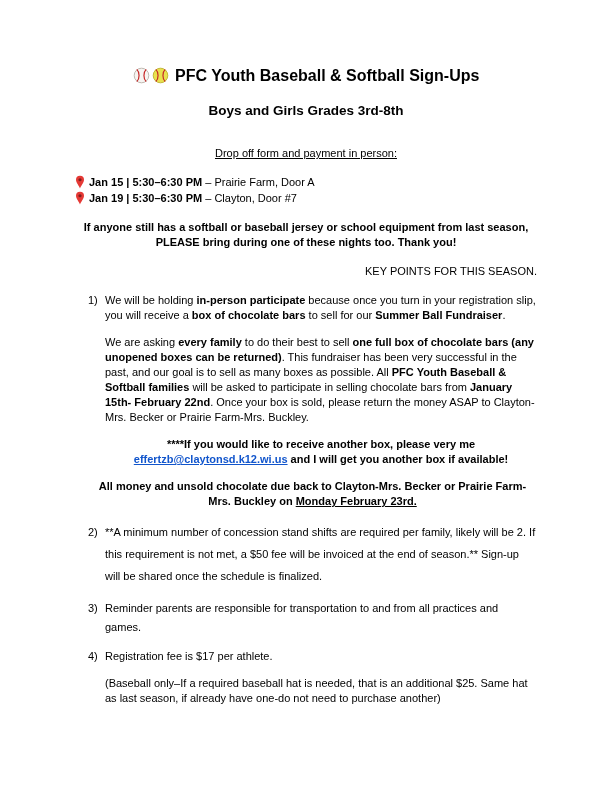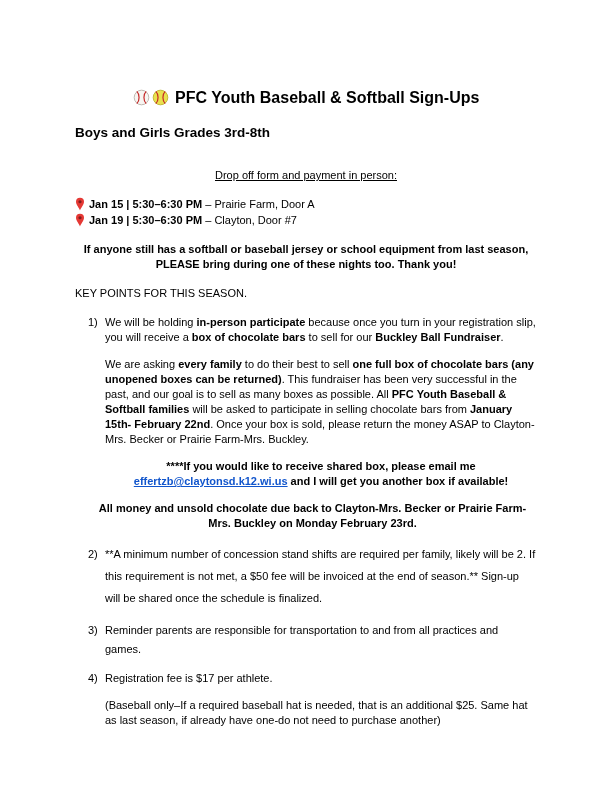--- a/index.html
+++ b/index.html
@@ -3,40 +3,40 @@
 <meta charset="utf-8">
 <style>
   * { margin:0; padding:0; box-sizing:border-box; }
   html,body { background:#ffffff; }
   body {
     width:612px; height:792px;
     font-family:"Liberation Sans", sans-serif;
     font-size:11px; line-height:15px; color:#000;
     margin:0 auto; position:relative; overflow:hidden;
   }
-  .page { width:612px; height:792px; padding:88px 75px 30px 75px; background:#fff; }
+  .page { width:612px; height:792px; padding:66px 75px 30px 75px; background:#fff; }
   b { font-weight:bold; }
   .title { font-size:16px; line-height:20px; font-weight:bold; text-align:center; margin-bottom:16px; }
-  .subtitle { font-size:13.5px; line-height:17px; font-weight:bold; margin-bottom:27px; }
+  .subtitle { font-size:13.5px; line-height:17px; font-weight:bold; text-align:center; margin-bottom:27px; }
   .dropoff-intro { text-align:center; margin-bottom:13px;text-decoration:underline; }
   .dates { text-align:left; margin-bottom:14px; }
   .date-line { line-height:16px; }
   .flex-note { text-align:center; margin-bottom:14px; }
   .jersey-note { text-align:center; font-weight:bold; margin-bottom:14px; }
-  .key-heading { text-align:left; margin-bottom:14px; }
+  .key-heading { text-align:right; margin-bottom:14px; }
   .list { margin-left:13px; }
   .list-item { display:flex; margin-bottom:12px; }
   .num { width:17px; flex:0 0 17px; }
   .li-content { flex:1 1 auto; max-width:432px; }
   .li-content p { margin-bottom:12px; }
   .li-content p:last-child { margin-bottom:0; }
   .email-note { text-align:center; font-weight:bold; }
   .email-link { color:#1155cc; text-decoration:underline; font-weight:bold; }
   .due-note { text-align:center; font-weight:bold; margin-bottom:12px; }
-  .u { }
+  .u { text-decoration:underline; }
   .lh-wide { line-height:22px; }
   .lh-med { line-height:19px; }
   .item4-note { margin-top:11px; }
   .icon { display:inline-block; vertical-align:-3px; margin-right:2px; }
   .icon.pin { vertical-align:-3px; margin-right:4px; }
   .icon svg { display:block; }
 </style>
 </head>
 <body>
 
@@ -77,23 +77,23 @@
 
   <p class="jersey-note">If anyone still has a softball or baseball jersey or school equipment from last season, PLEASE bring during one of these nights too. Thank you!</p>
 
   <p class="key-heading">KEY POINTS FOR THIS SEASON.</p>
 
   <div class="list">
 
     <div class="list-item">
       <span class="num">1)</span>
       <div class="li-content">
-        <p><span>We will be holding </span><b>in-person participate</b><span> because once you turn in your registration slip, you will receive a </span><b>box of chocolate bars</b><span> to sell for our </span><b>Buckley Ball Fundraiser</b><span>.</span></p>
+        <p><span>We will be holding </span><b>in-person participate</b><span> because once you turn in your registration slip, you will receive a </span><b>box of chocolate bars</b><span> to sell for our </span><b>Summer Ball Fundraiser</b><span>.</span></p>
         <p><span>We are asking </span><b>every family</b><span> to do their best to sell </span><b>one full box of chocolate bars (any unopened boxes can be returned)</b><span>. This fundraiser has been very successful in the past, and our goal is to sell as many boxes as possible. All </span><b>PFC Youth Baseball &amp; Softball families</b><span> will be asked to participate in selling chocolate bars from </span><b>January 15th- February 22nd</b><span>. Once your box is sold, please return the money ASAP to Clayton-Mrs. Becker or Prairie Farm-Mrs. Buckley.</span></p>
-        <p class="email-note"><span>****If you would like to receive shared box, please email me </span><a class="email-link">effertzb@claytonsd.k12.wi.us</a><span> and I will get you another box if available!</span></p>
+        <p class="email-note"><span>****If you would like to receive another box, please very me </span><a class="email-link">effertzb@claytonsd.k12.wi.us</a><span> and I will get you another box if available!</span></p>
       </div>
     </div>
 
     <p class="due-note"><span>All money and unsold chocolate due back to Clayton-Mrs. Becker or Prairie Farm-Mrs. Buckley on </span><span class="u">Monday February 23rd.</span></p>
 
     <div class="list-item">
       <span class="num lh-wide">2)</span>
       <div class="li-content lh-wide">
         <p>**A minimum number of concession stand shifts are required per family, likely will be 2. If this requirement is not met, a $50 fee will be invoiced at the end of season.** Sign-up will be shared once the schedule is finalized.</p>
       </div>

